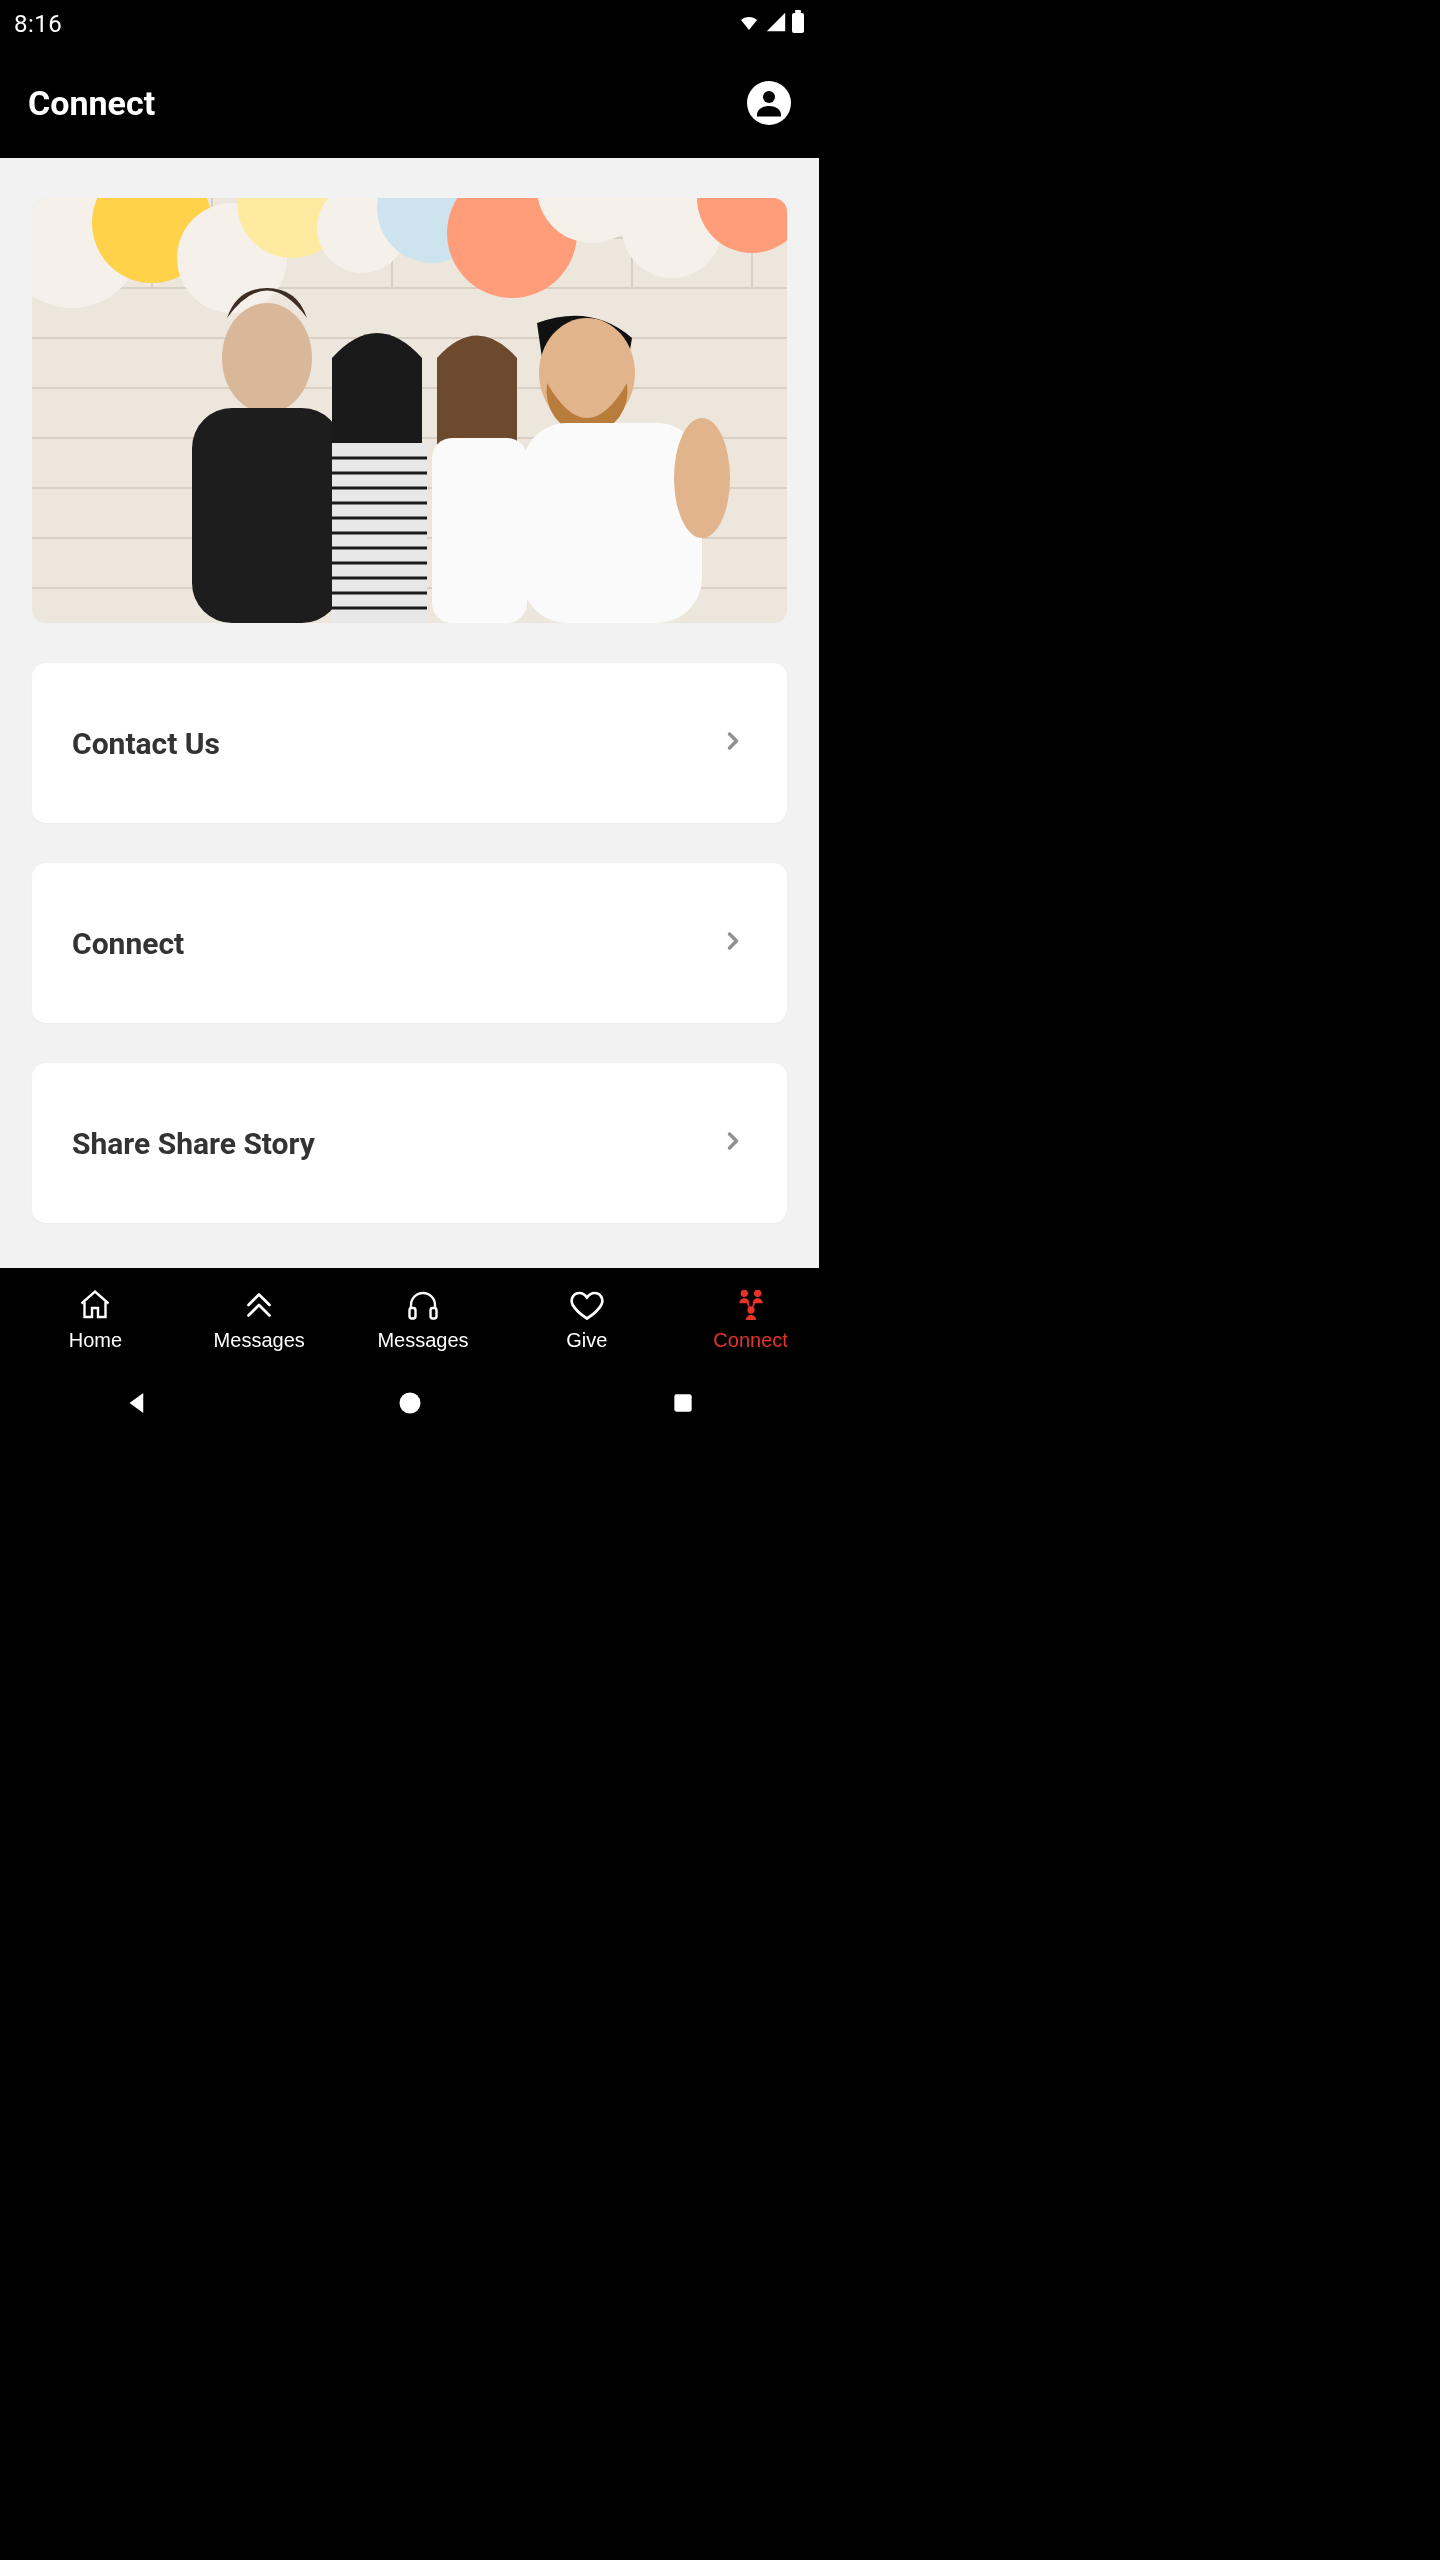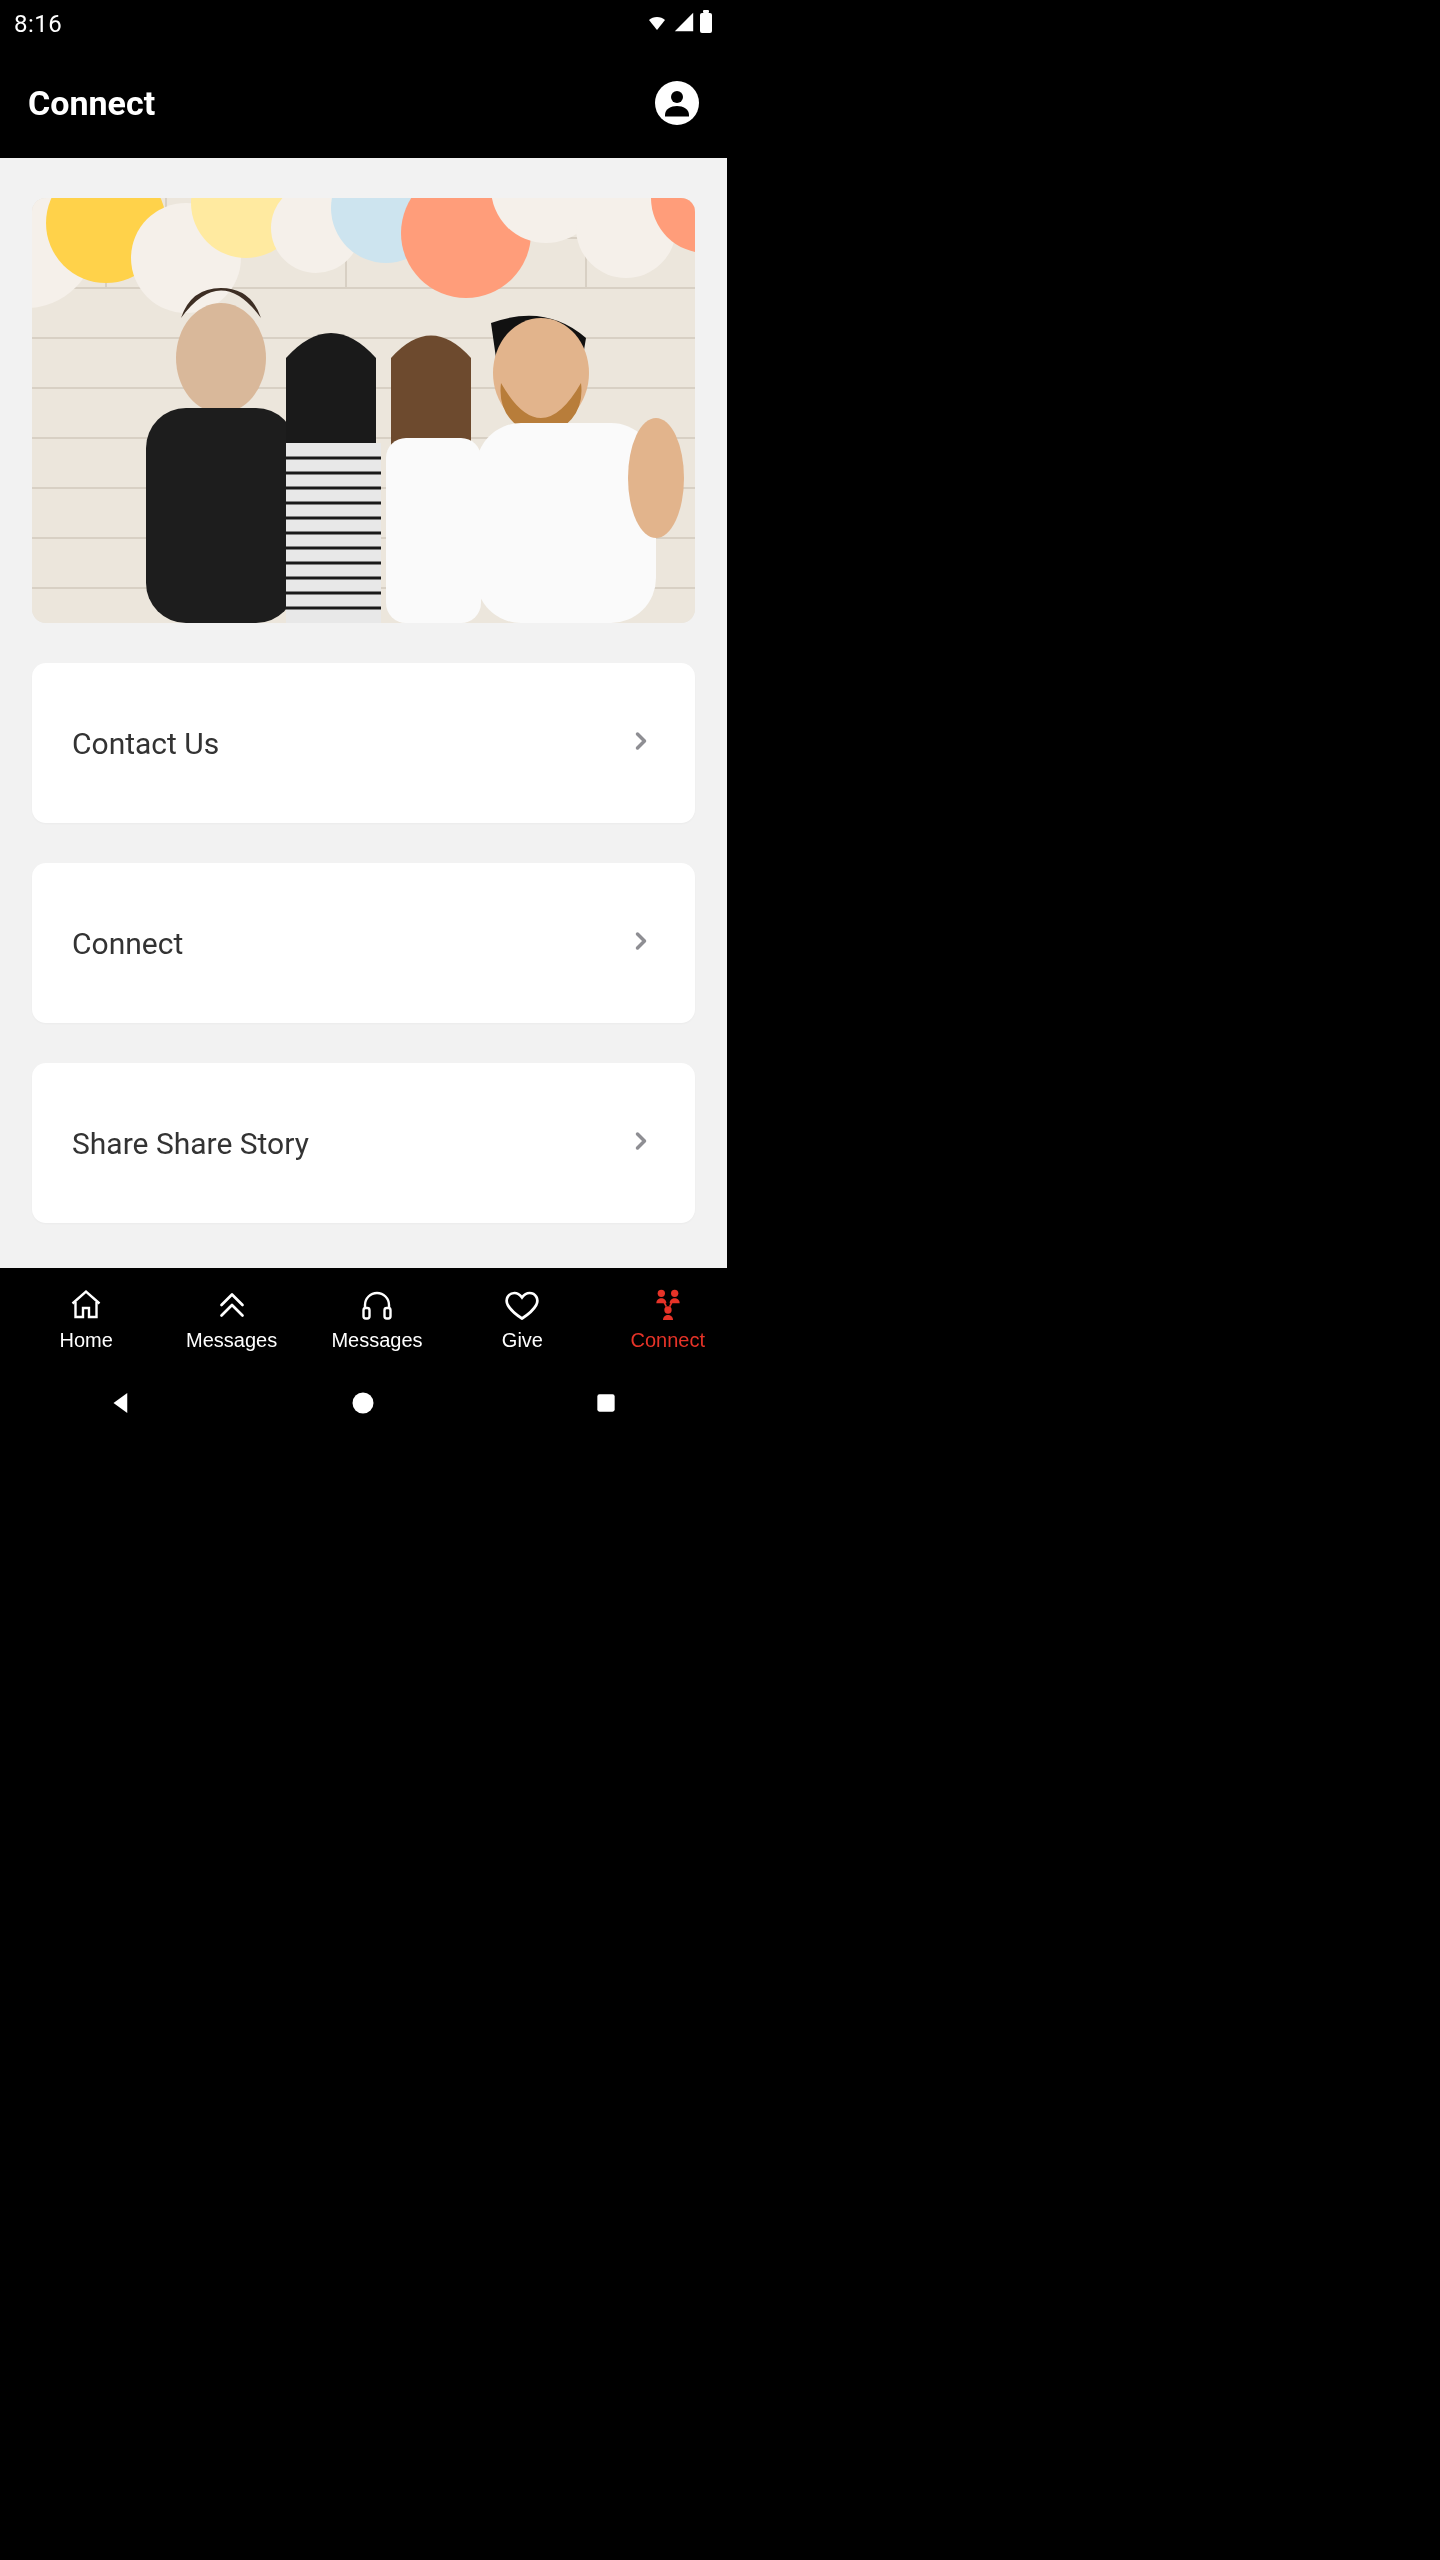--- a/index.html
+++ b/index.html
@@ -1,35 +1,35 @@
 <!DOCTYPE html>
 <html><head>
   <meta charset="utf-8">
   <style>
     * { margin: 0; padding: 0; box-sizing: border-box; -webkit-tap-highlight-color: transparent; }
     html, body { width: 819px; height: 1440px; font-family: -apple-system, BlinkMacSystemFont, 'Segoe UI', Roboto, sans-serif; background: #000; overflow: hidden; }
-    .device { width: 727px; height: 1440px; display: flex; flex-direction: column; background: #000; }
+    .device { width: 819px; height: 1440px; display: flex; flex-direction: column; background: #000; }
 
     .status-bar { height: 48px; background: #000; display: flex; align-items: center; justify-content: space-between; padding: 0 14px; color: #fff; }
     .status-time { font-size: 24px; font-weight: 400; letter-spacing: 0.5px; }
     .status-icons { display: flex; align-items: center; gap: 4px; }
 
     .app-bar { height: 110px; background: #000; display: flex; align-items: center; justify-content: space-between; padding: 0 28px; }
     .app-bar-title { color: #fff; font-size: 34px; font-weight: 700; }
     .avatar-btn { background: none; border: none; padding: 0; cursor: pointer; }
     .avatar-circle { width: 44px; height: 44px; border-radius: 50%; background: #fff; display: flex; align-items: center; justify-content: center; }
 
     .content { flex: 1; background: #f2f2f2; overflow-y: auto; padding: 40px 32px 20px 32px; }
 
     .hero-card { width: 100%; height: 425px; border-radius: 14px; overflow: hidden; background: #e9e6e1; position: relative; }
     .hero-svg { width: 100%; height: 100%; display: block; }
 
     .menu-list { margin-top: 40px; display: flex; flex-direction: column; gap: 40px; }
     .menu-item { background: #fff; border-radius: 14px; height: 160px; display: flex; align-items: center; justify-content: space-between; padding: 0 40px; box-shadow: 0 1px 2px rgba(0,0,0,0.03); cursor: pointer; }
-    .menu-item-label { font-size: 30px; font-weight: 400; color: #333; }
+    .menu-item-label { font-size: 30px; font-weight: 700; color: #333; }
     .chevron { color: #8e8e93; }
 
     .tab-bar { height: 100px; background: #000; display: grid; grid-template-columns: repeat(5,1fr); border-top: 1px solid #000; }
     .tab { display: flex; flex-direction: column; align-items: center; justify-content: center; gap: 4px; color: #fff; background: none; border: none; cursor: pointer; padding-left: 27px; }
     .tab.active { color: #e63328; }
     .tab-label { font-size: 20px; font-weight: 400; }
     .tab-icon { height: 40px; display: flex; align-items: center; justify-content: center; }
 
     .system-nav { height: 72px; background: #000; display: grid; grid-template-columns: repeat(3,1fr); place-items: center; }
     .sys-btn { background: none; border: none; color: #fff; cursor: pointer; }

